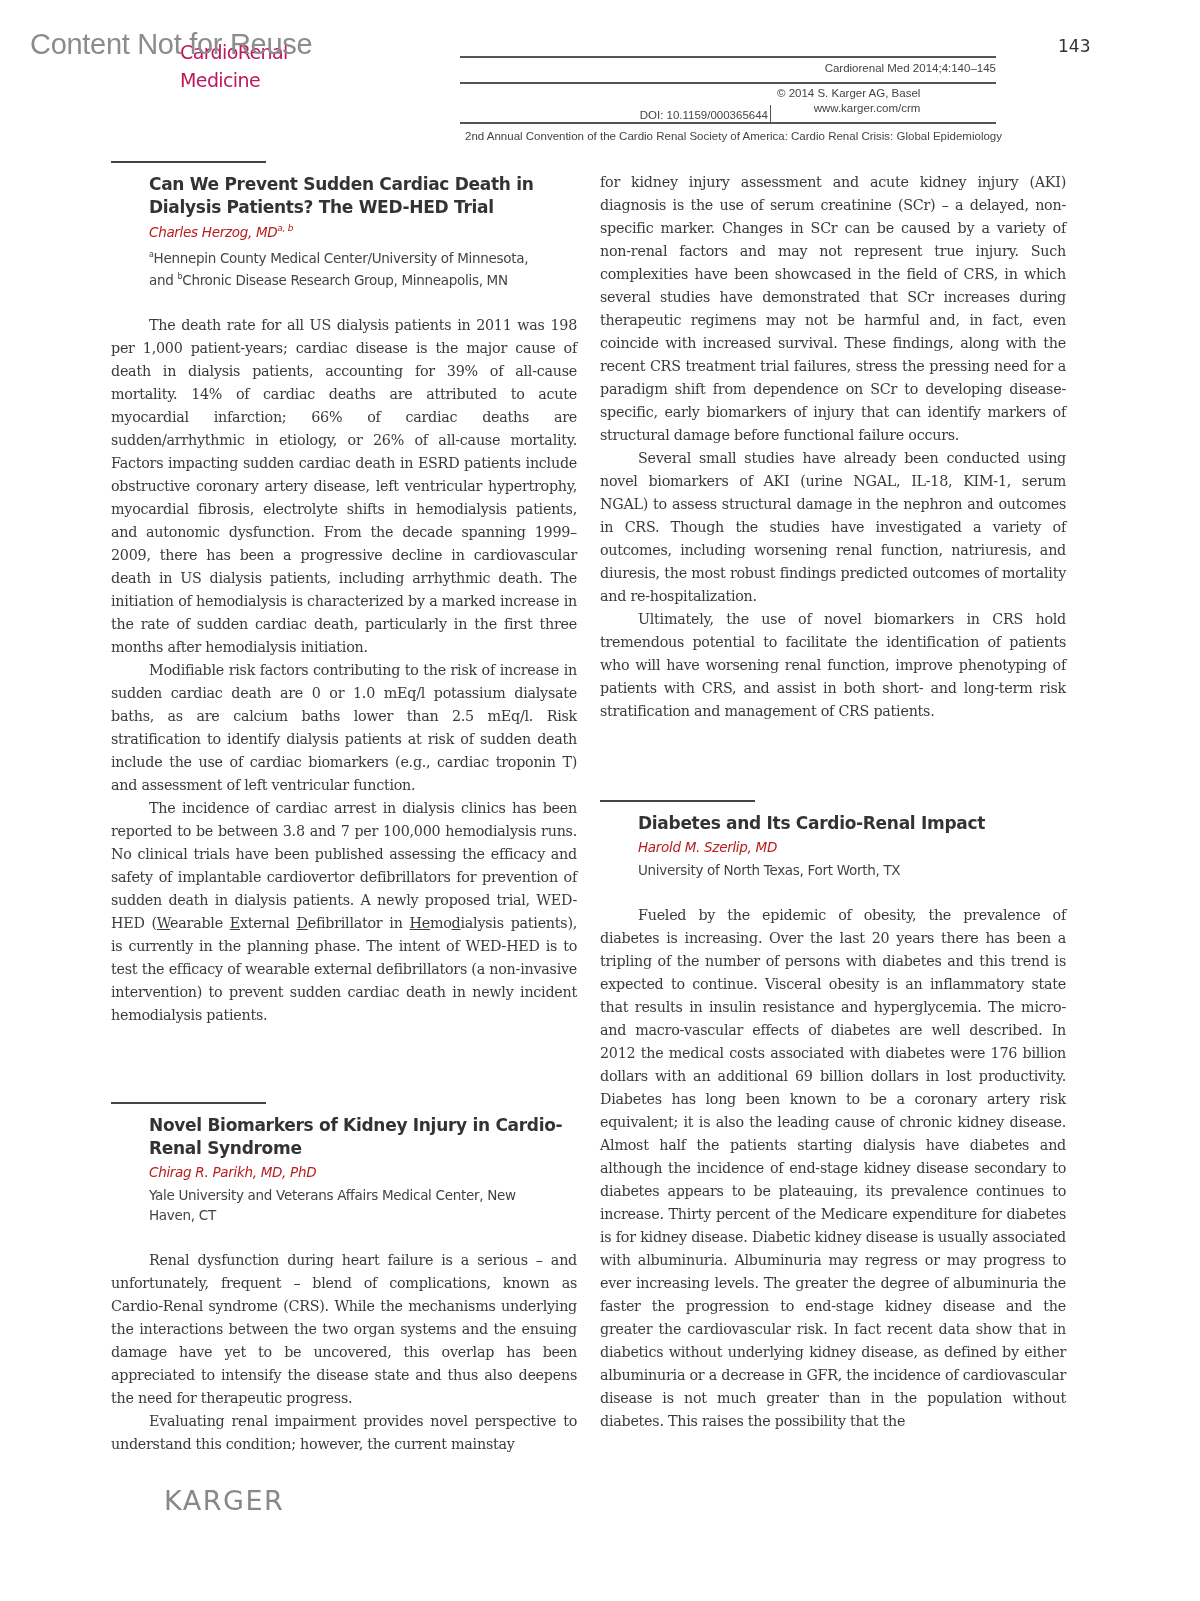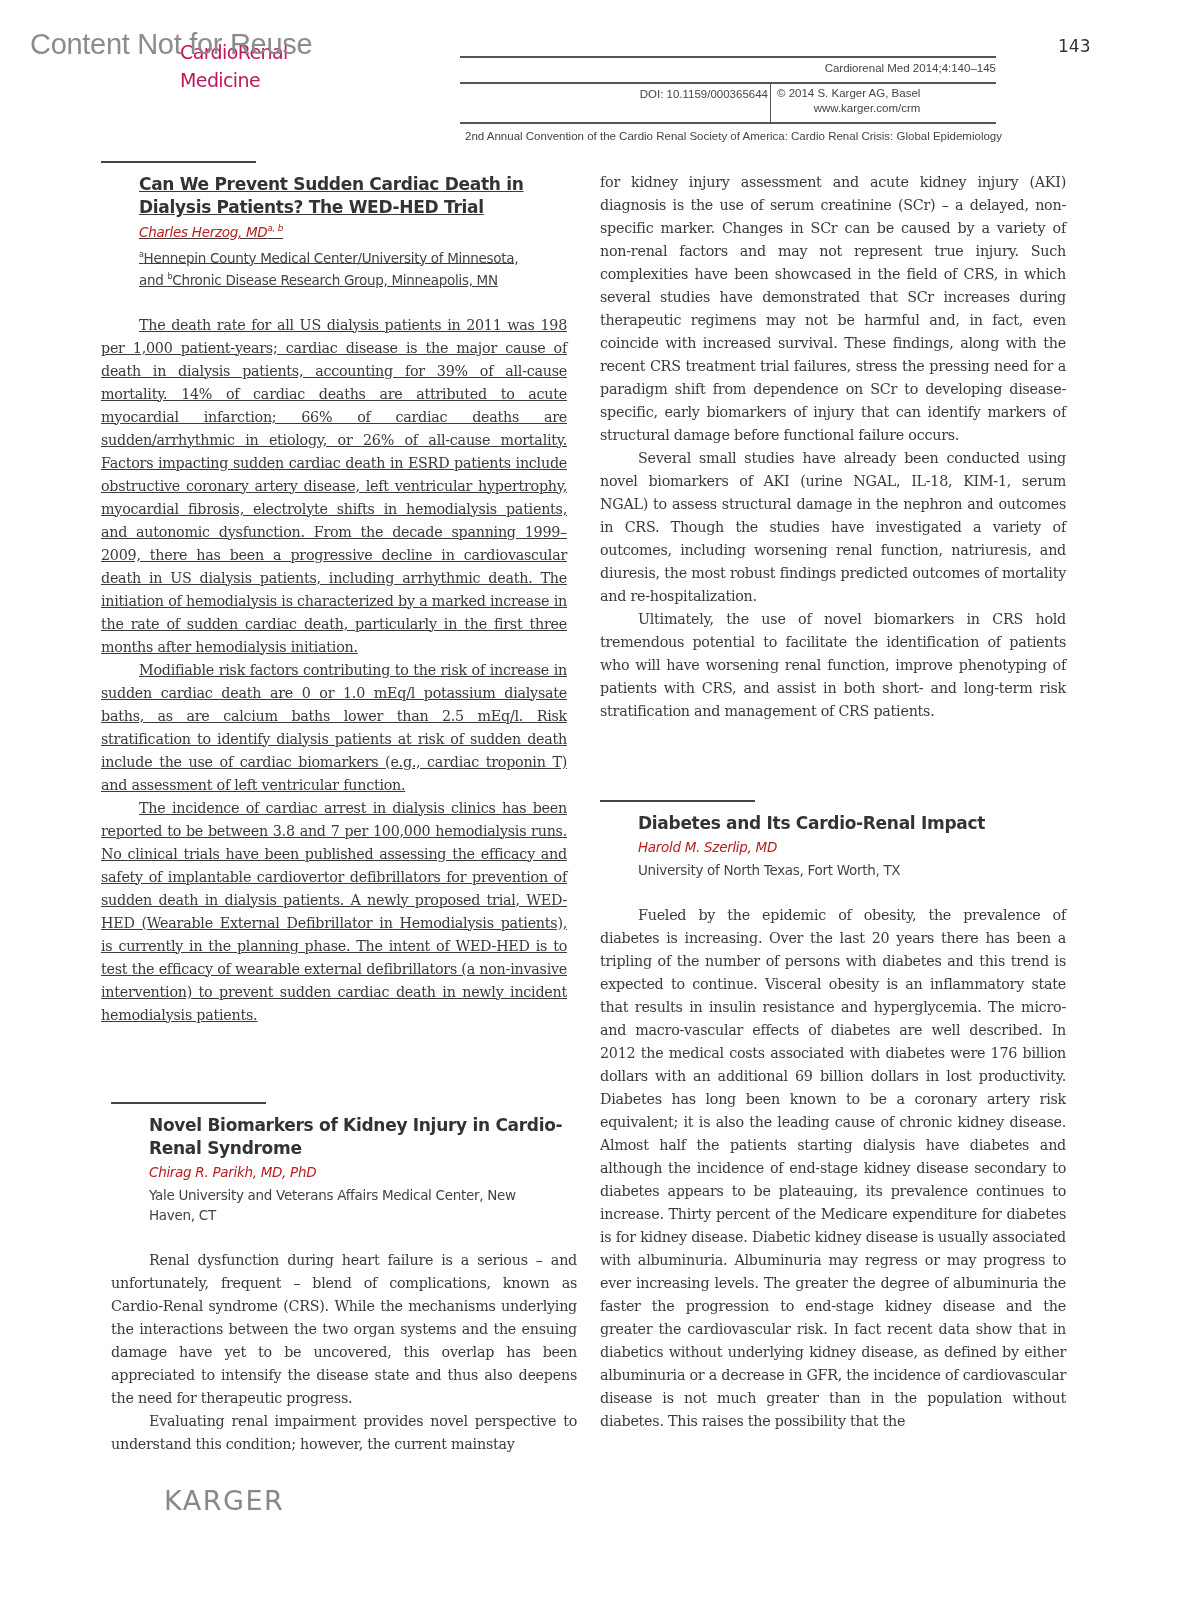--- a/index.html
+++ b/index.html
@@ -5,21 +5,21 @@
   html, body { margin: 0; padding: 0; background: #ffffff; }
   body { width: 1200px; height: 1601px; position: relative; overflow: hidden; color: #3a3a3a; }
 
   .watermark { position: absolute; left: 30px; top: 28px; font-family: "Liberation Sans", sans-serif; font-size: 29px; color: #8c8c8c; z-index: 2; letter-spacing: -0.3px; }
   .logo { position: absolute; left: 180px; top: 38px; width: 170px; text-align: left; font-family: "DejaVu Sans", sans-serif; color: #be185d; font-size: 19px; line-height: 28px; letter-spacing: -0.6px; z-index: 1; }
 
   .hdr { position: absolute; left: 460px; top: 56px; width: 536px; font-family: Liberation Sans, sans-serif; font-size: 11.5px; color: #444; text-align: right; }
   .hdr .line { border-top: 2px solid #555; }
   .hdr .row1 { padding: 4px 0 4px 2px; height: 16px; }
   .hdr .row2 { display: flex; height: 38px; }
-  .hdr .row2 .cell-l { width: 306px; padding: 4px 2px; border-right: 1.5px solid #555; }
+  .hdr .row2 .cell-l { width: 306px; padding: 4px 2px; border-right: 1.5px solid #555; margin-top: 21px; }
   .hdr .row2 .cell-r { padding: 2px 6px; line-height: 15px; }
   .hdr .row3 { padding: 4px 2px; line-height: 16px; width: 540px; }
   .page-num { position: absolute; left: 1058px; top: 36px; font-family: "DejaVu Sans", sans-serif; font-size: 17px; color: #333; }
 
   .col { position: absolute; width: 466px; }
   .rule { height: 2px; width: 155px; background: #444; margin-bottom: 10px; }
   .art-title { font-family: "DejaVu Sans", sans-serif; font-weight: bold; font-size: 17px; line-height: 23px; color: #333; margin: 0 0 4px 38px; letter-spacing: -0.3px; }
   .author { font-family: "DejaVu Sans", sans-serif; font-style: italic; font-size: 13.5px; color: #b91c1c; margin: 0 0 5px 38px; letter-spacing: -0.3px; }
   .affil { font-family: "DejaVu Sans", sans-serif; font-size: 13.5px; line-height: 20px; color: #444; margin: 0 0 0 38px; letter-spacing: -0.3px; }
   .body-text { font-family: "DejaVu Serif", "Liberation Serif", serif; font-size: 14.3px; line-height: 23px; color: #3a3a3a; text-align: justify; letter-spacing: -0.25px; }
@@ -48,21 +48,21 @@
     <div class="cell-r">
       <div>© 2014 S. Karger AG, Basel</div>
       <div>www.karger.com/crm</div>
     </div>
   </div>
   <div class="line"></div>
   <div class="row3">2nd Annual Convention of the Cardio Renal Society of America: Cardio Renal Crisis: Global Epidemiology</div>
 </div>
 <div class="page-num">143</div>
 
-<div class="col" style="left:101px; top:161px;text-decoration:underline;">
+<div class="col" style="left:111px; top:161px;">
   <section>
     <div class="rule"></div>
     <h2 class="art-title">Can We Prevent Sudden Cardiac Death in Dialysis Patients? The WED-HED Trial</h2>
     <div class="author"><span>Charles Herzog, MD</span><sup style="font-size:9px">a, b</sup></div>
     <div class="affil">
       <sup style="font-size:8px">a</sup><span>Hennepin County Medical Center/University of Minnesota,</span><br>
       <span>and </span><sup style="font-size:8px">b</sup><span>Chronic Disease Research Group, Minneapolis, MN</span>
     </div>
     <div class="gap"></div>
     <div class="body-text">

